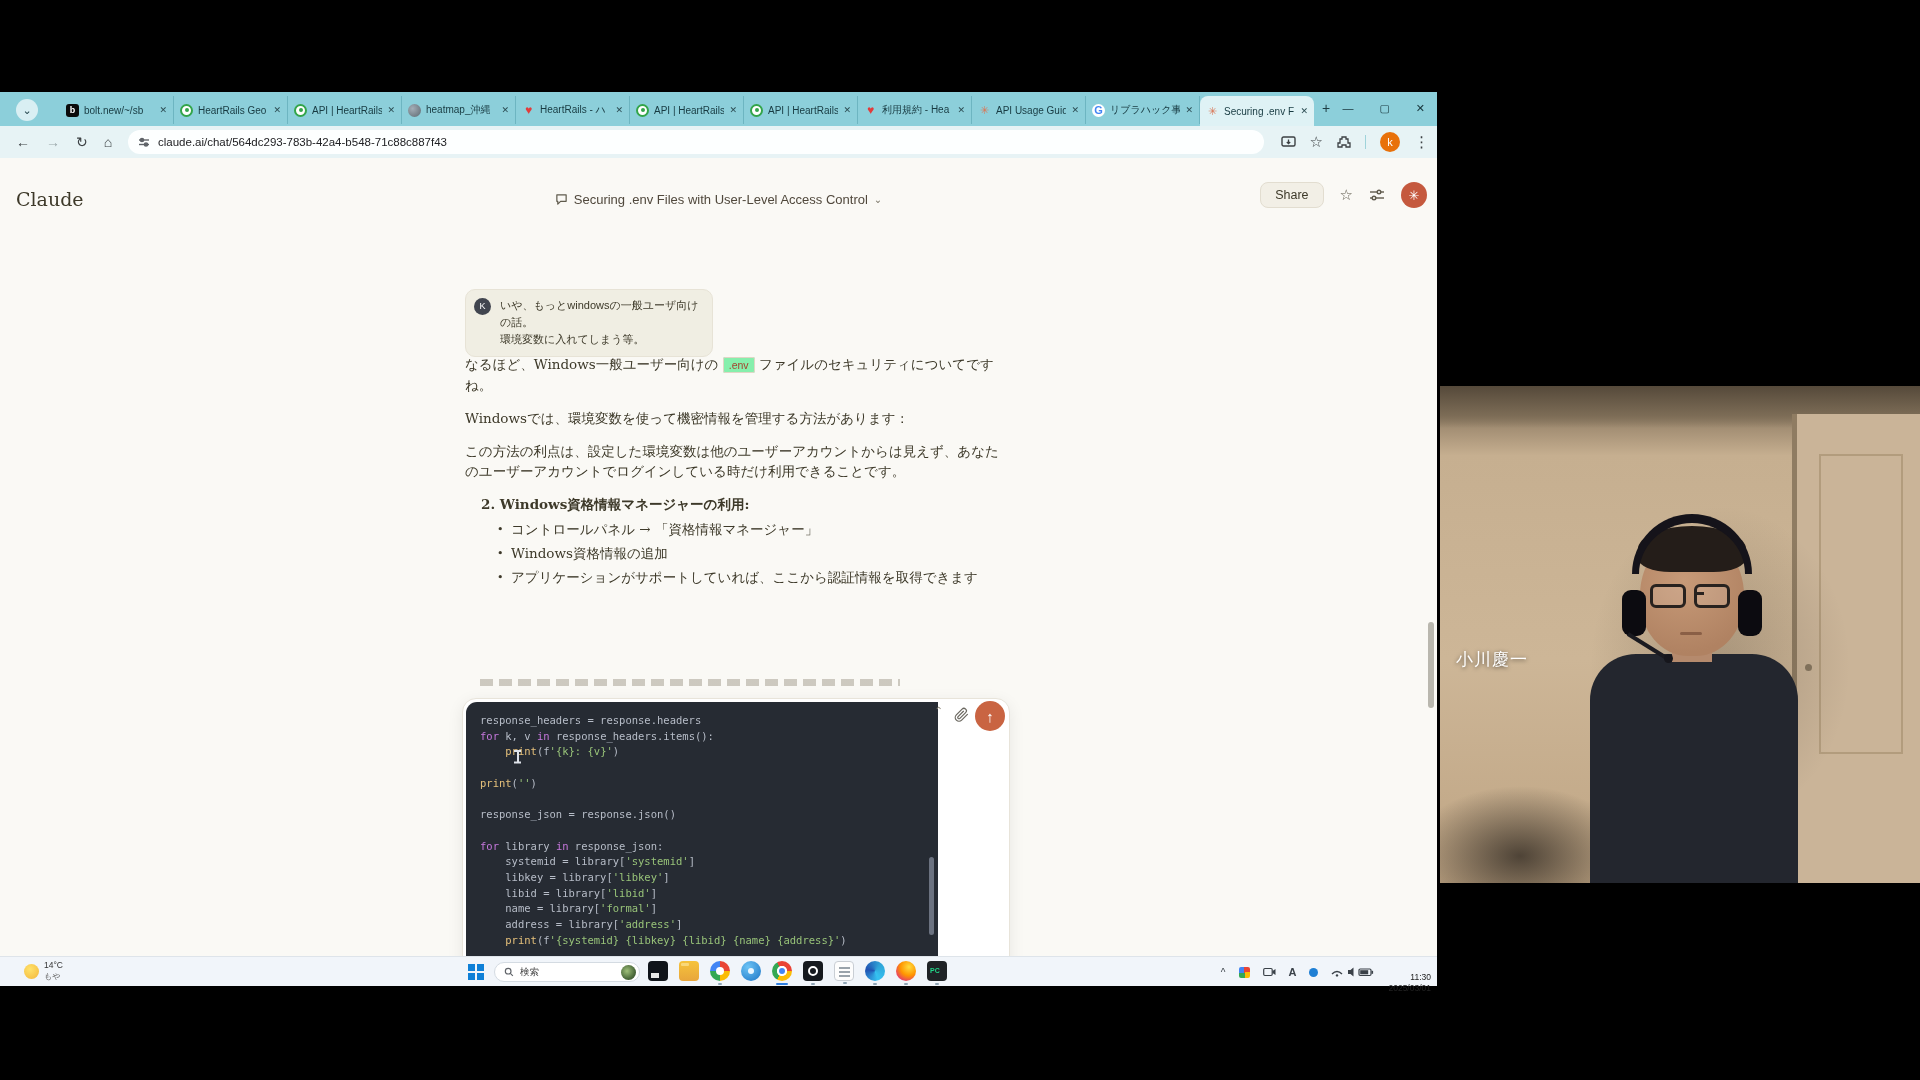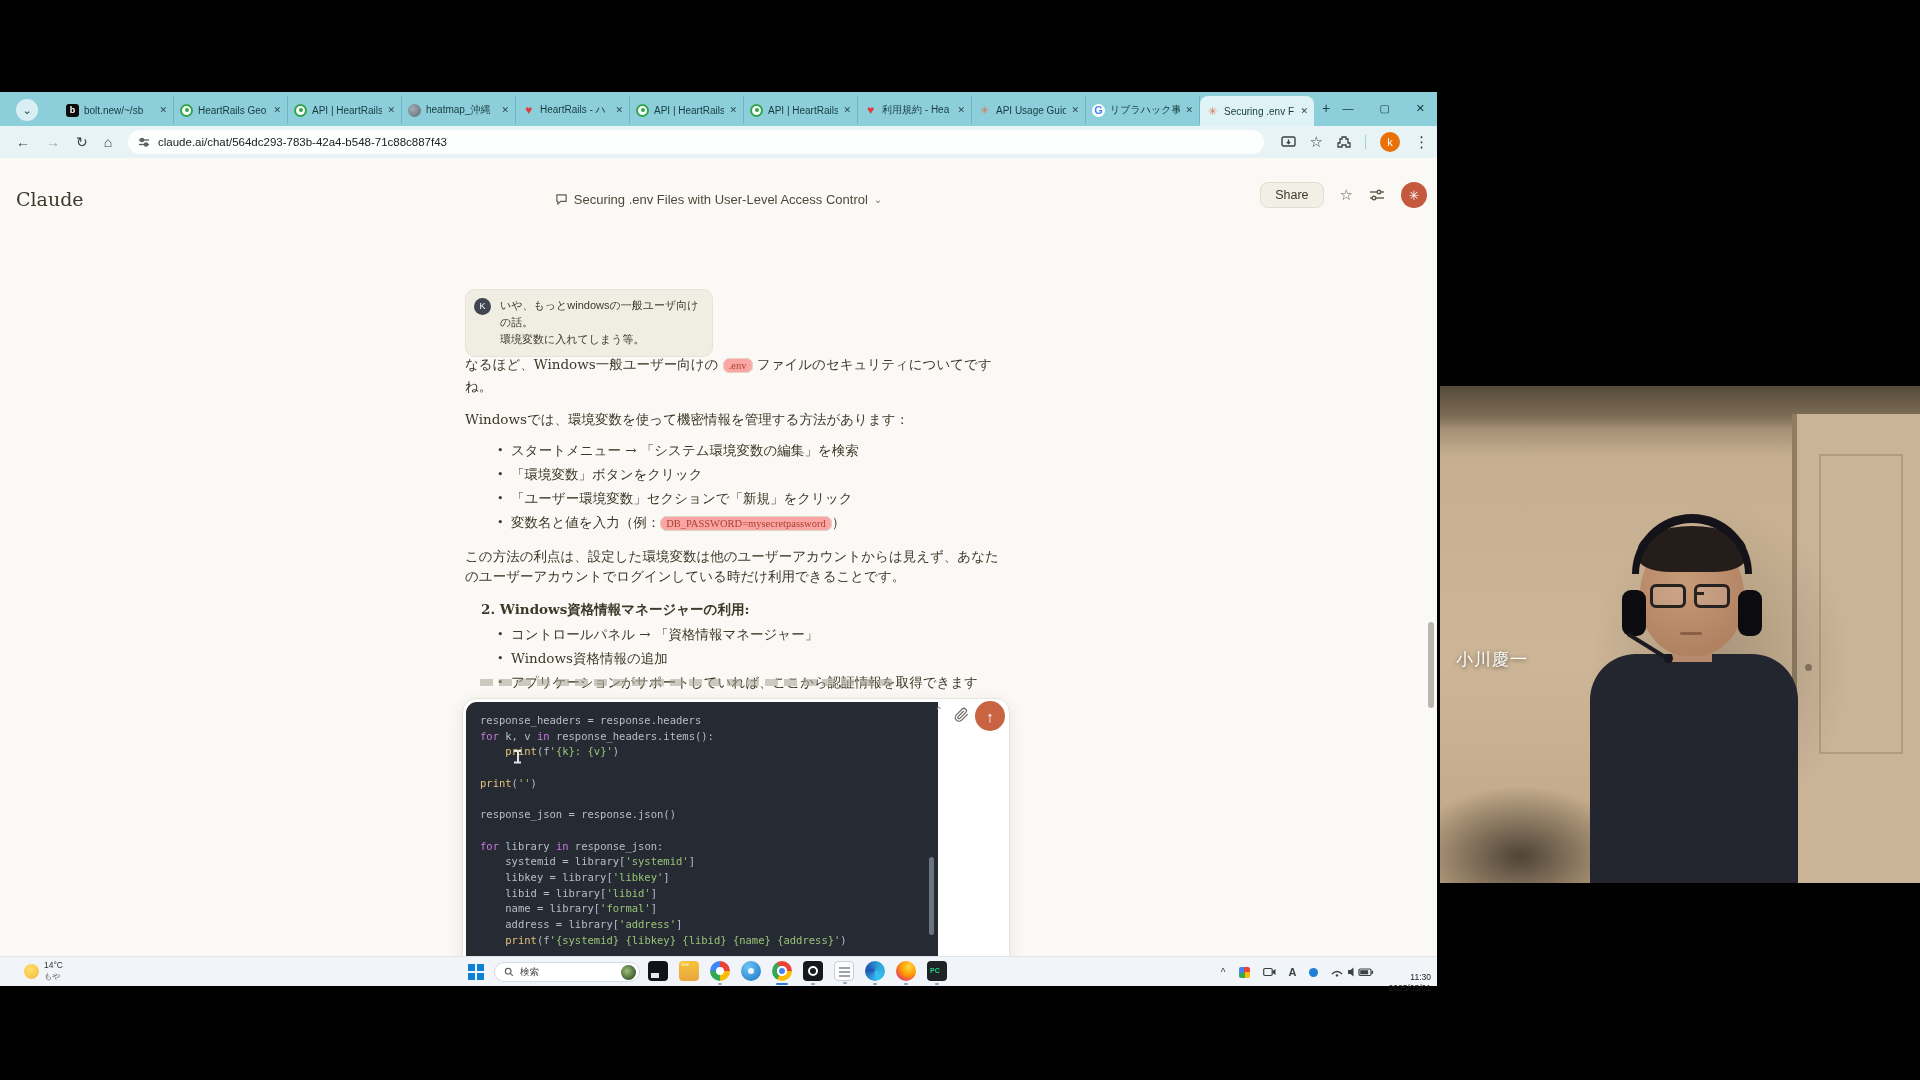--- a/index.html
+++ b/index.html
@@ -60,22 +60,22 @@
             border-radius:10px; padding:7px 10px 8px 34px; font-size:11px; line-height:17px; color:#3d3929; }
   .bubble .kchip { position:absolute; left:8px; top:8px; width:17px; height:17px; border-radius:50%;
                    background:#41454f; color:#fff; font-size:9px; display:flex; align-items:center; justify-content:center; }
   .response { position:absolute; left:465px; top:196px; width:540px; font-family:"DejaVu Serif", serif;
               font-size:13.5px; line-height:20px; color:#3d3929; }
   .response p { margin:0 0 13px; }
   .response .h { margin:4px 0 6px; padding-left:16px; font-weight:bold; }
   .response ul { list-style:none; margin:0 0 14px; padding-left:46px; }
   .response li { position:relative; margin:7px 0; line-height:17px; }
   .response li:before { content:"•"; position:absolute; left:-14px; color:#3d3929; font-size:11px; }
-  .chip { font-family:Liberation Serif, serif; font-size:10.5px; color:#a5432f; background:#fca5a5;
-          border:1px solid #e0d6c6; border-radius:7px; padding:1px 5px; }
+  .chip { font-family:Liberation Sans, sans-serif; font-size:10.5px; color:#a5432f; background:#86efac;
+          border:1px solid #e0d6c6; border-radius:2px; padding:1px 5px; }
   .clipped { position:absolute; left:480px; top:521px; width:420px; height:7px; overflow:hidden; opacity:.55;
              background:repeating-linear-gradient(90deg,#a8a294 0 13px, transparent 13px 19px); }
 
   
   .composer { position:absolute; left:462px; top:540px; width:548px; height:326px; background:#fff;
               border:1px solid #e8e4da; border-radius:14px; box-shadow:0 4px 16px rgba(0,0,0,.08); z-index:5; }
   .codearea { position:absolute; left:3px; top:3px; width:472px; height:290px; background:#262b33;
               border-radius:11px 0 0 11px; padding:11px 14px; font-family:"DejaVu Sans Mono", monospace;
               font-size:10.5px; line-height:15.7px; color:#abb2bf; overflow:hidden; }
   .codearea .ln { white-space:pre; min-height:15.7px; }
@@ -318,26 +318,20 @@
 
     <div class="bubble">
       <span class="kchip">K</span>
       <div>いや、もっとwindowsの一般ユーザ向けの話。</div>
       <div>環境変数に入れてしまう等。</div>
     </div>
 
     <div class="response" id="response">
         <p><span>なるほど、Windows一般ユーザー向けの </span><code class="chip">.env</code><span> ファイルのセキュリティについてですね。</span></p>
         <p><span>Windowsでは、環境変数を使って機密情報を管理する方法があります：</span></p>
-        <ul>
-          <li><span>スタートメニュー → 「システム環境変数の編集」を検索</span></li>
-          <li><span>「環境変数」ボタンをクリック</span></li>
-          <li><span>「ユーザー環境変数」セクションで「新規」をクリック</span></li>
-          <li><span>変数名と値を入力（例：</span><code class="chip">DB_PASSWORD=mysecretpassword</code><span>）</span></li>
-        </ul>
         <p><span>この方法の利点は、設定した環境変数は他のユーザーアカウントからは見えず、あなたのユーザーアカウントでログインしている時だけ利用できることです。</span></p>
         <p class="h"><span>2. Windows資格情報マネージャーの利用:</span></p>
         <ul>
           <li><span>コントロールパネル → 「資格情報マネージャー」</span></li>
           <li><span>Windows資格情報の追加</span></li>
           <li><span>アプリケーションがサポートしていれば、ここから認証情報を取得できます</span></li>
         </ul>
       </div>
     <div class="clipped"></div>
 

